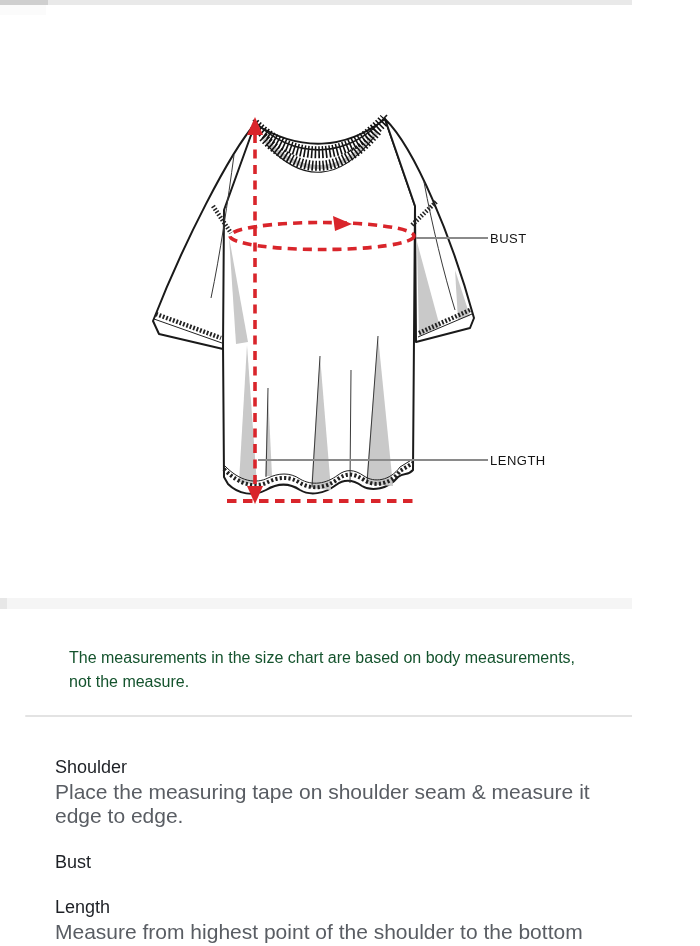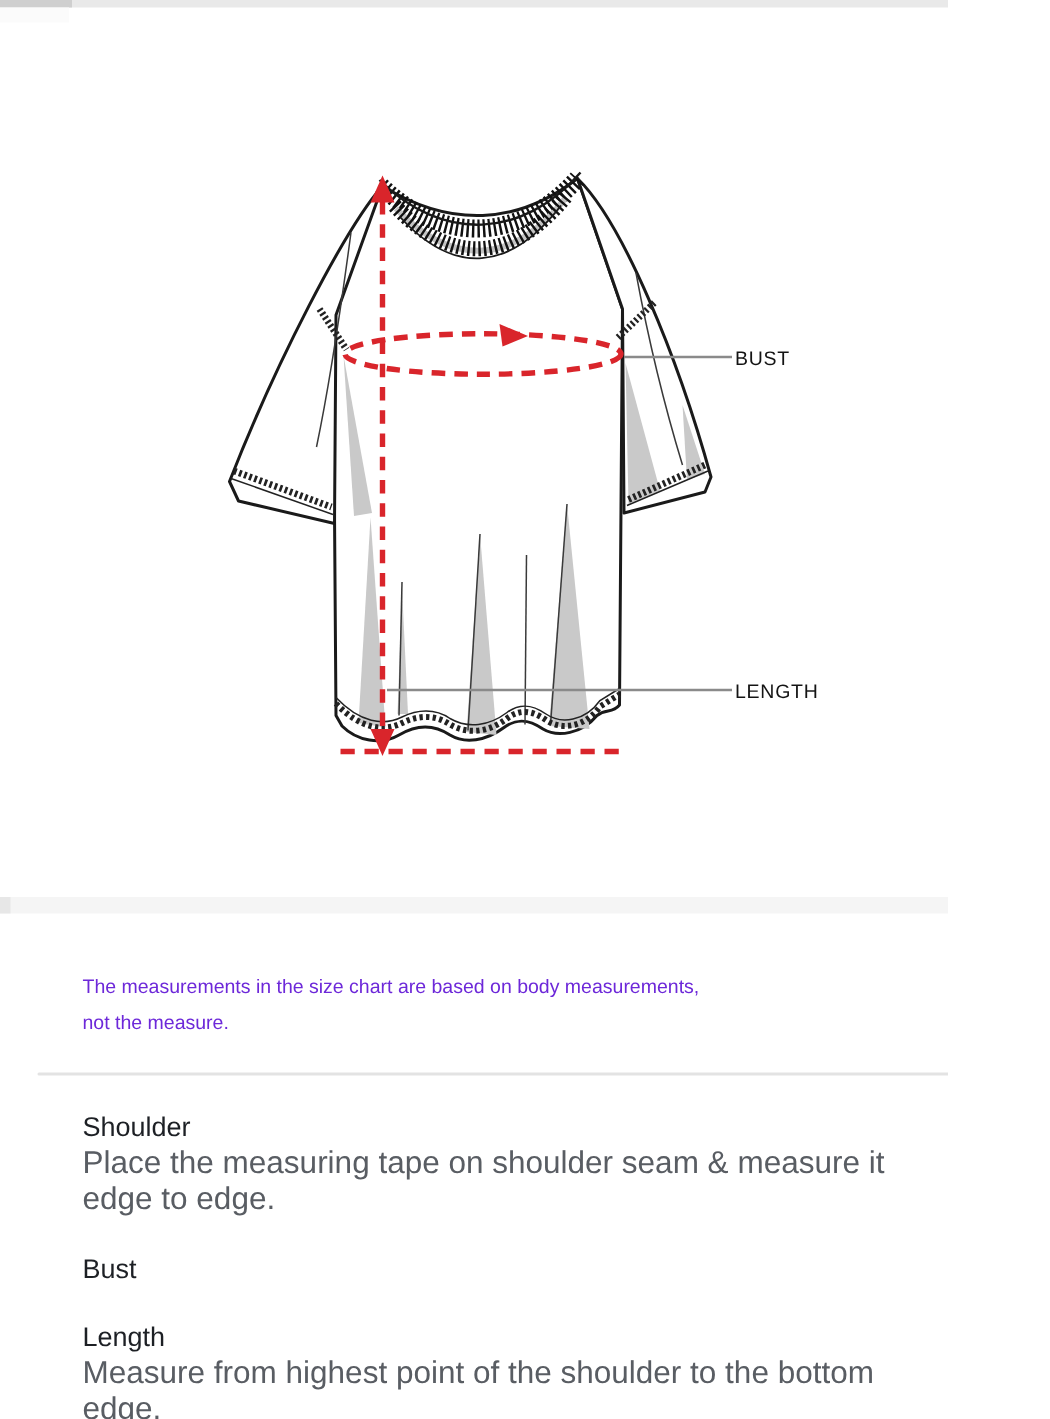--- a/index.html
+++ b/index.html
@@ -21,28 +21,28 @@
   }
   #bust-label{left:490px;top:231px;}
   #length-label{left:490px;top:453px;}
 
   
   #band{position:absolute;left:0;top:598px;width:700px;height:11px;background:#f5f5f5;}
   #band-tip{position:absolute;left:0;top:0;width:7px;height:11px;background:#e7e7e7;}
 
   
   #note{
-    position:absolute;left:55px;top:646px;width:590px;
-    font-size:13px;line-height:24px;color:#6d28d9;
+    position:absolute;left:69px;top:646px;width:590px;
+    font-size:16px;line-height:24px;color:#14532d;
   }
   #divider{position:absolute;left:25px;top:715px;width:620px;height:2px;background:#e3e3e3;border-radius:1px;}
 
   
   #sections{position:absolute;left:55px;top:740px;width:585px;}
-  .sec{margin:0 0 0 0;}
+  .sec{margin:16px 0 0 0;}
   .sec + .sec{margin-top:23px;}
   .sec-title{font-size:18px;line-height:22px;font-weight:400;color:#1d2025;margin:0;}
   .sec-desc{font-size:21px;line-height:24px;color:#595d63;margin:2px 0 0 0;}
 </style>
 </head>
 <body>
 
 <div id="app">
 
   <div id="top-bar">

